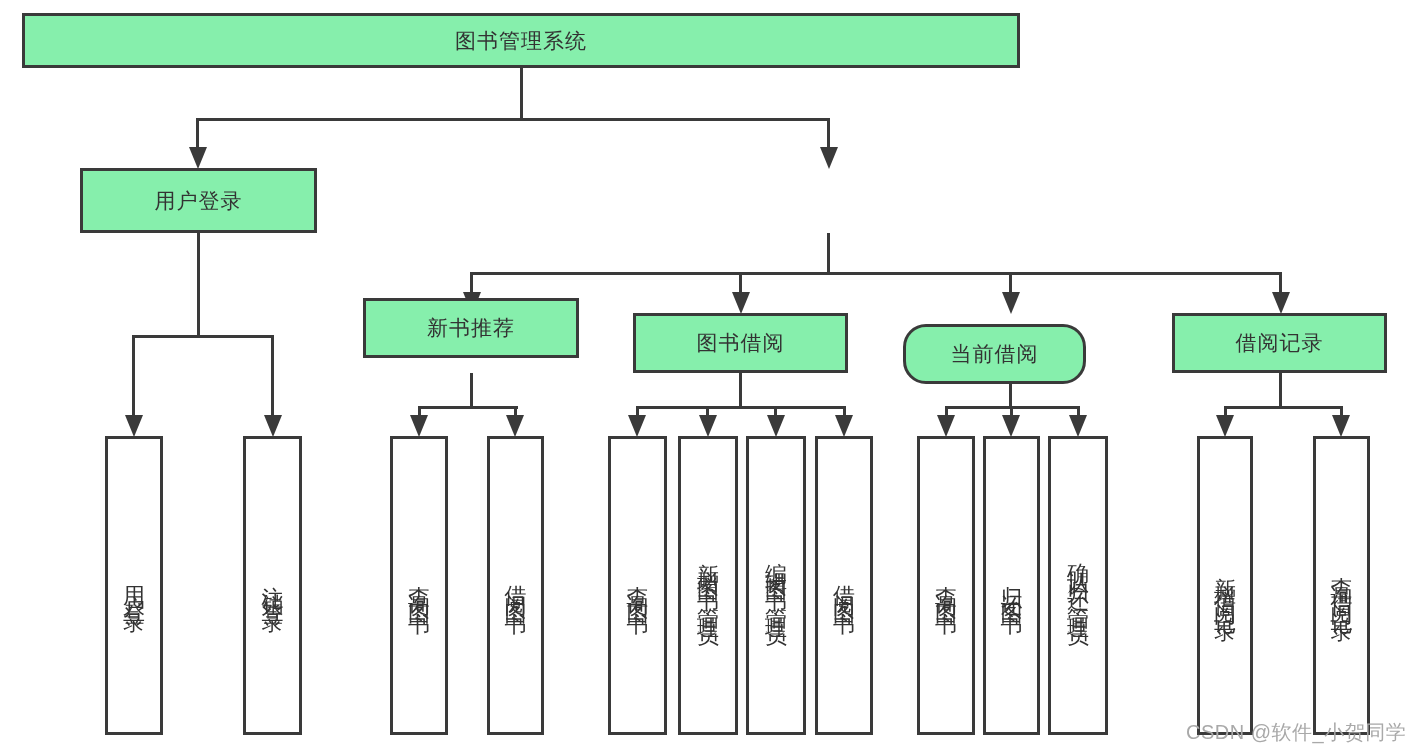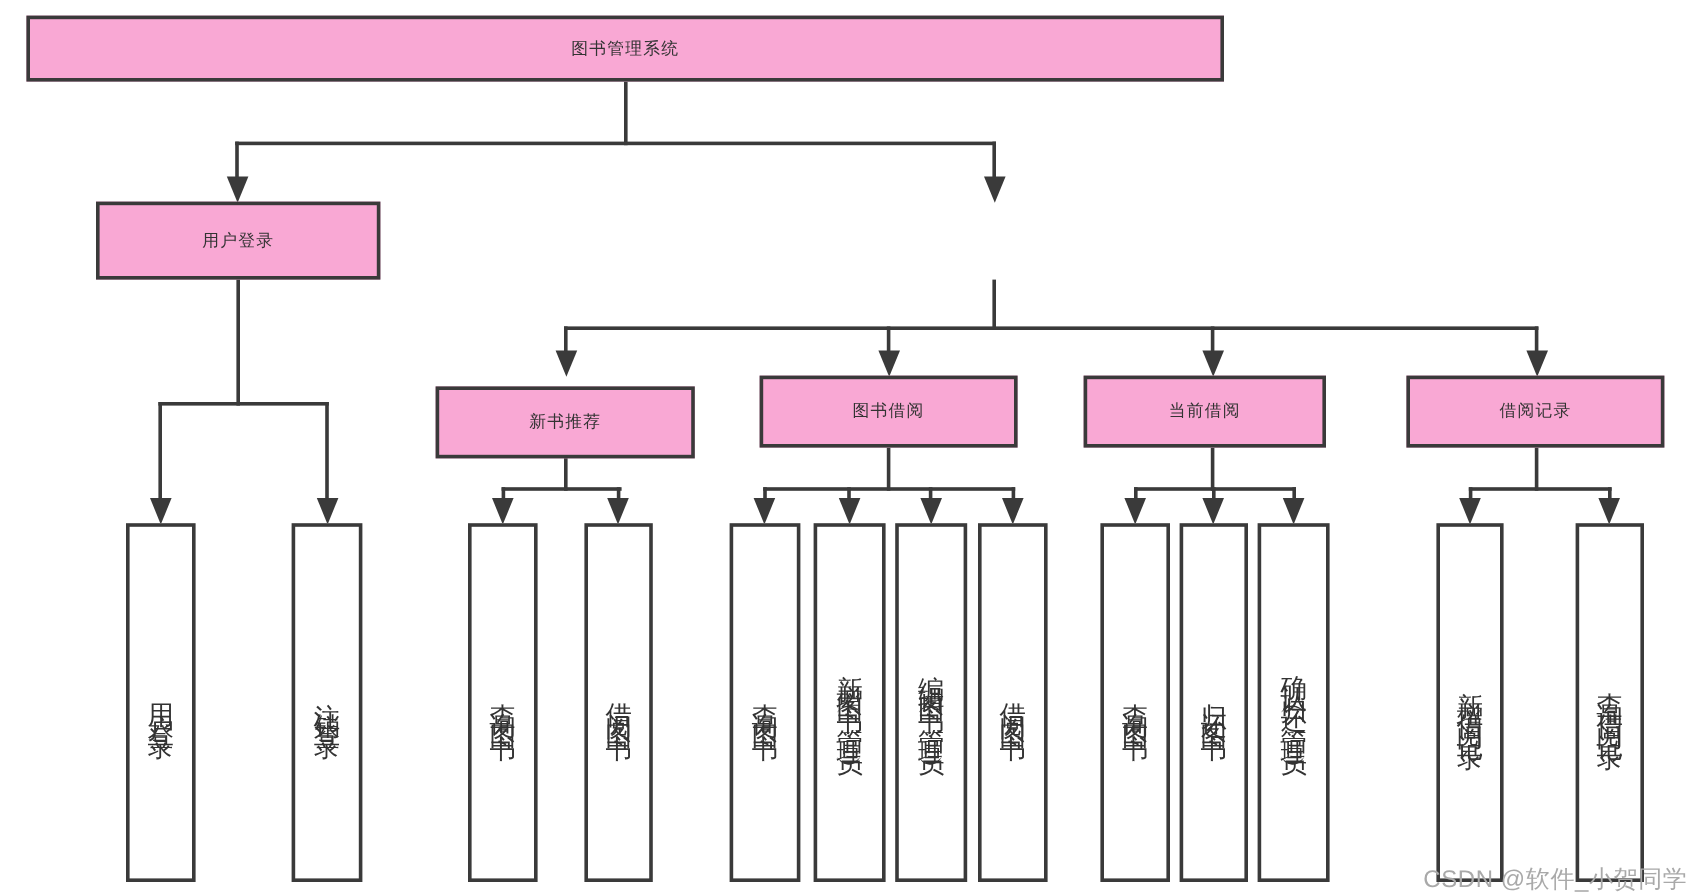--- a/index.html
+++ b/index.html
@@ -1,23 +1,23 @@
 <!DOCTYPE html>
 <html><head>
 <meta charset="utf-8">
 <style>
   html,body{margin:0;padding:0;background:#ffffff;}
   #canvas{
     position:relative;width:1405px;height:747px;background:#ffffff;overflow:hidden;
     font-family:"Liberation Sans","DejaVu Sans",sans-serif;
   }
   .hbox{
-    position:absolute;box-sizing:border-box;border:3px solid #3a3a3a;background:#f9a8d4;
+    position:absolute;box-sizing:border-box;border:3px solid #3a3a3a;background:#86efac;
     display:flex;align-items:center;justify-content:center;
-    font-size:14px;color:#333333;letter-spacing:1px;z-index:2;
+    font-size:21px;color:#333333;letter-spacing:1px;z-index:2;
   }
   .leaf{
     position:absolute;box-sizing:border-box;border:3px solid #3a3a3a;background:#ffffff;
     display:flex;align-items:center;justify-content:center;z-index:2;
     top:436px;height:299px;
   }
   .vtext{
     writing-mode:vertical-rl;text-orientation:mixed;
     font-size:22px;line-height:1;letter-spacing:9px;color:#333333;
   }
@@ -41,29 +41,29 @@
 
   <div class="hbox" style="left:22px;top:13px;width:998px;height:55px;">
     <span>图书管理系统</span>
   </div>
 
   <div class="hbox" style="left:80px;top:168px;width:237px;height:65px;">
     <span>用户登录</span>
   </div>
 
 
-  <div class="hbox" style="left:363px;top:322px;width:216px;height:60px;justify-content:center;">
+  <div class="hbox" style="left:363px;top:298px;width:216px;height:60px;justify-content:center;">
     <span>新书推荐</span>
   </div>
 
   <div class="hbox" style="left:633px;top:313px;width:215px;height:60px;">
     <span>图书借阅</span>
   </div>
 
-  <div class="hbox" style="left:903px;top:313px;width:202px;height:60px;">
+  <div class="hbox" style="left:903px;top:324px;width:183px;height:60px;border-radius:23px;">
     <span>当前借阅</span>
   </div>
 
   <div class="hbox" style="left:1172px;top:313px;width:215px;height:60px;">
     <span>借阅记录</span>
   </div>
 
   <div class="leaf" style="left:105px;width:58px;">
     <span class="vtext">用户登录</span>
   </div>

